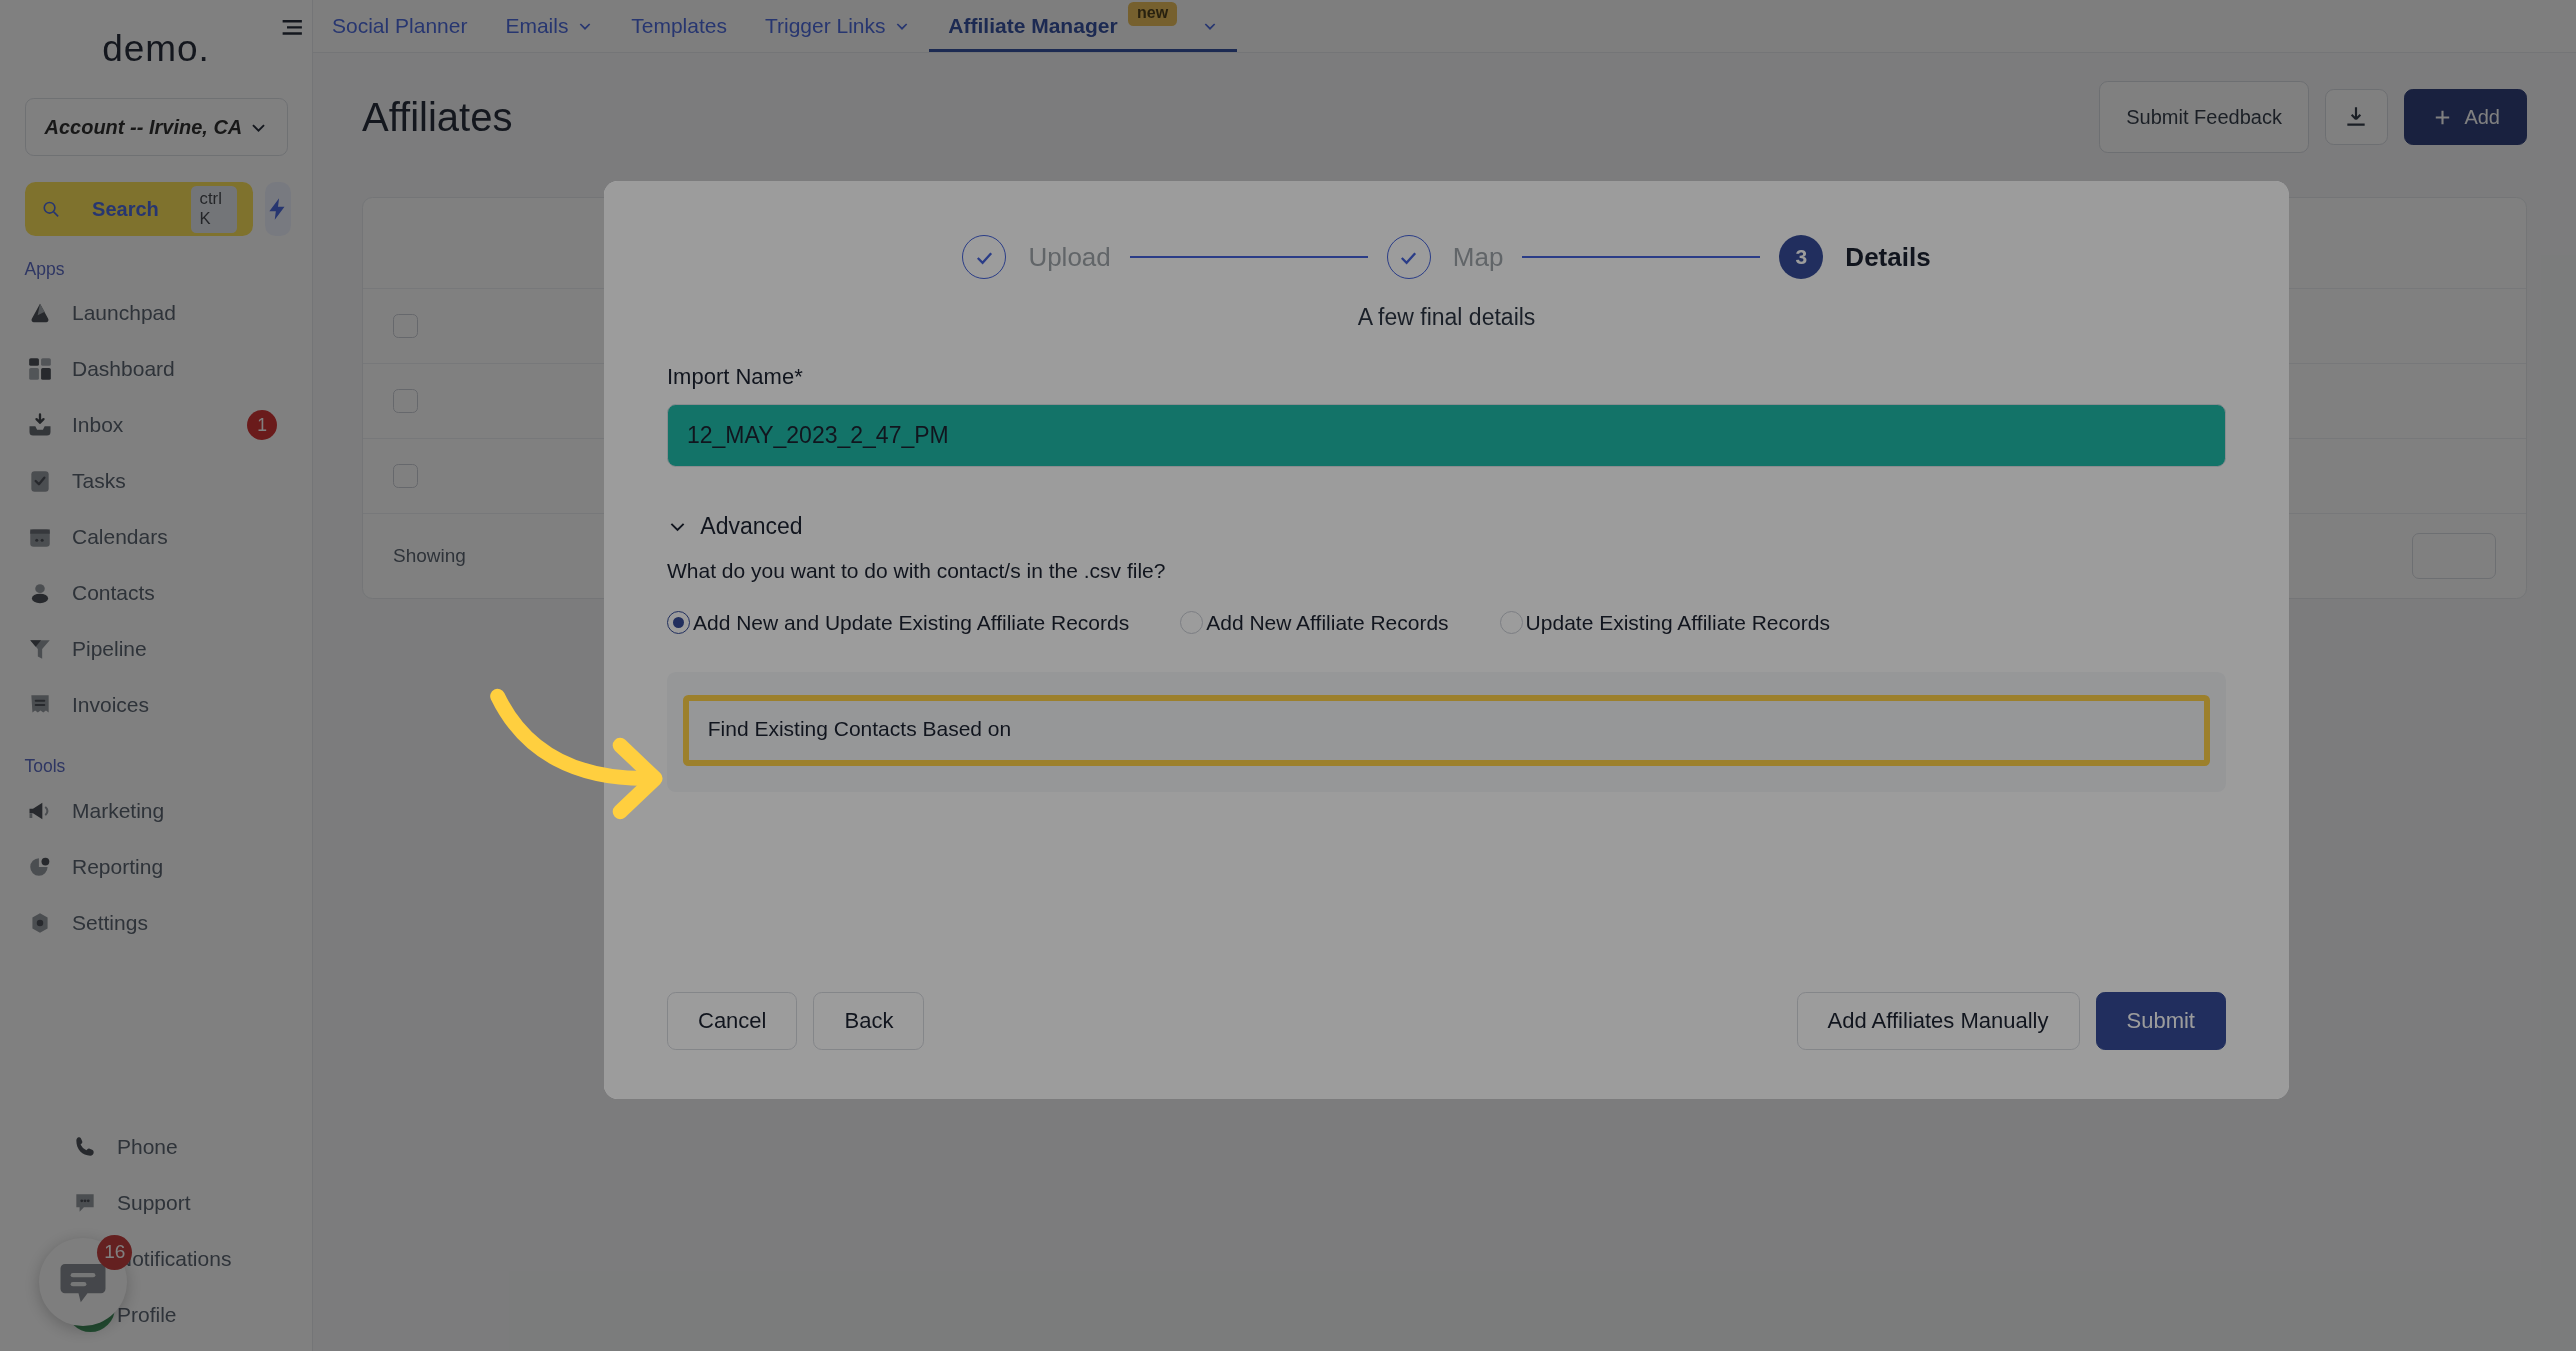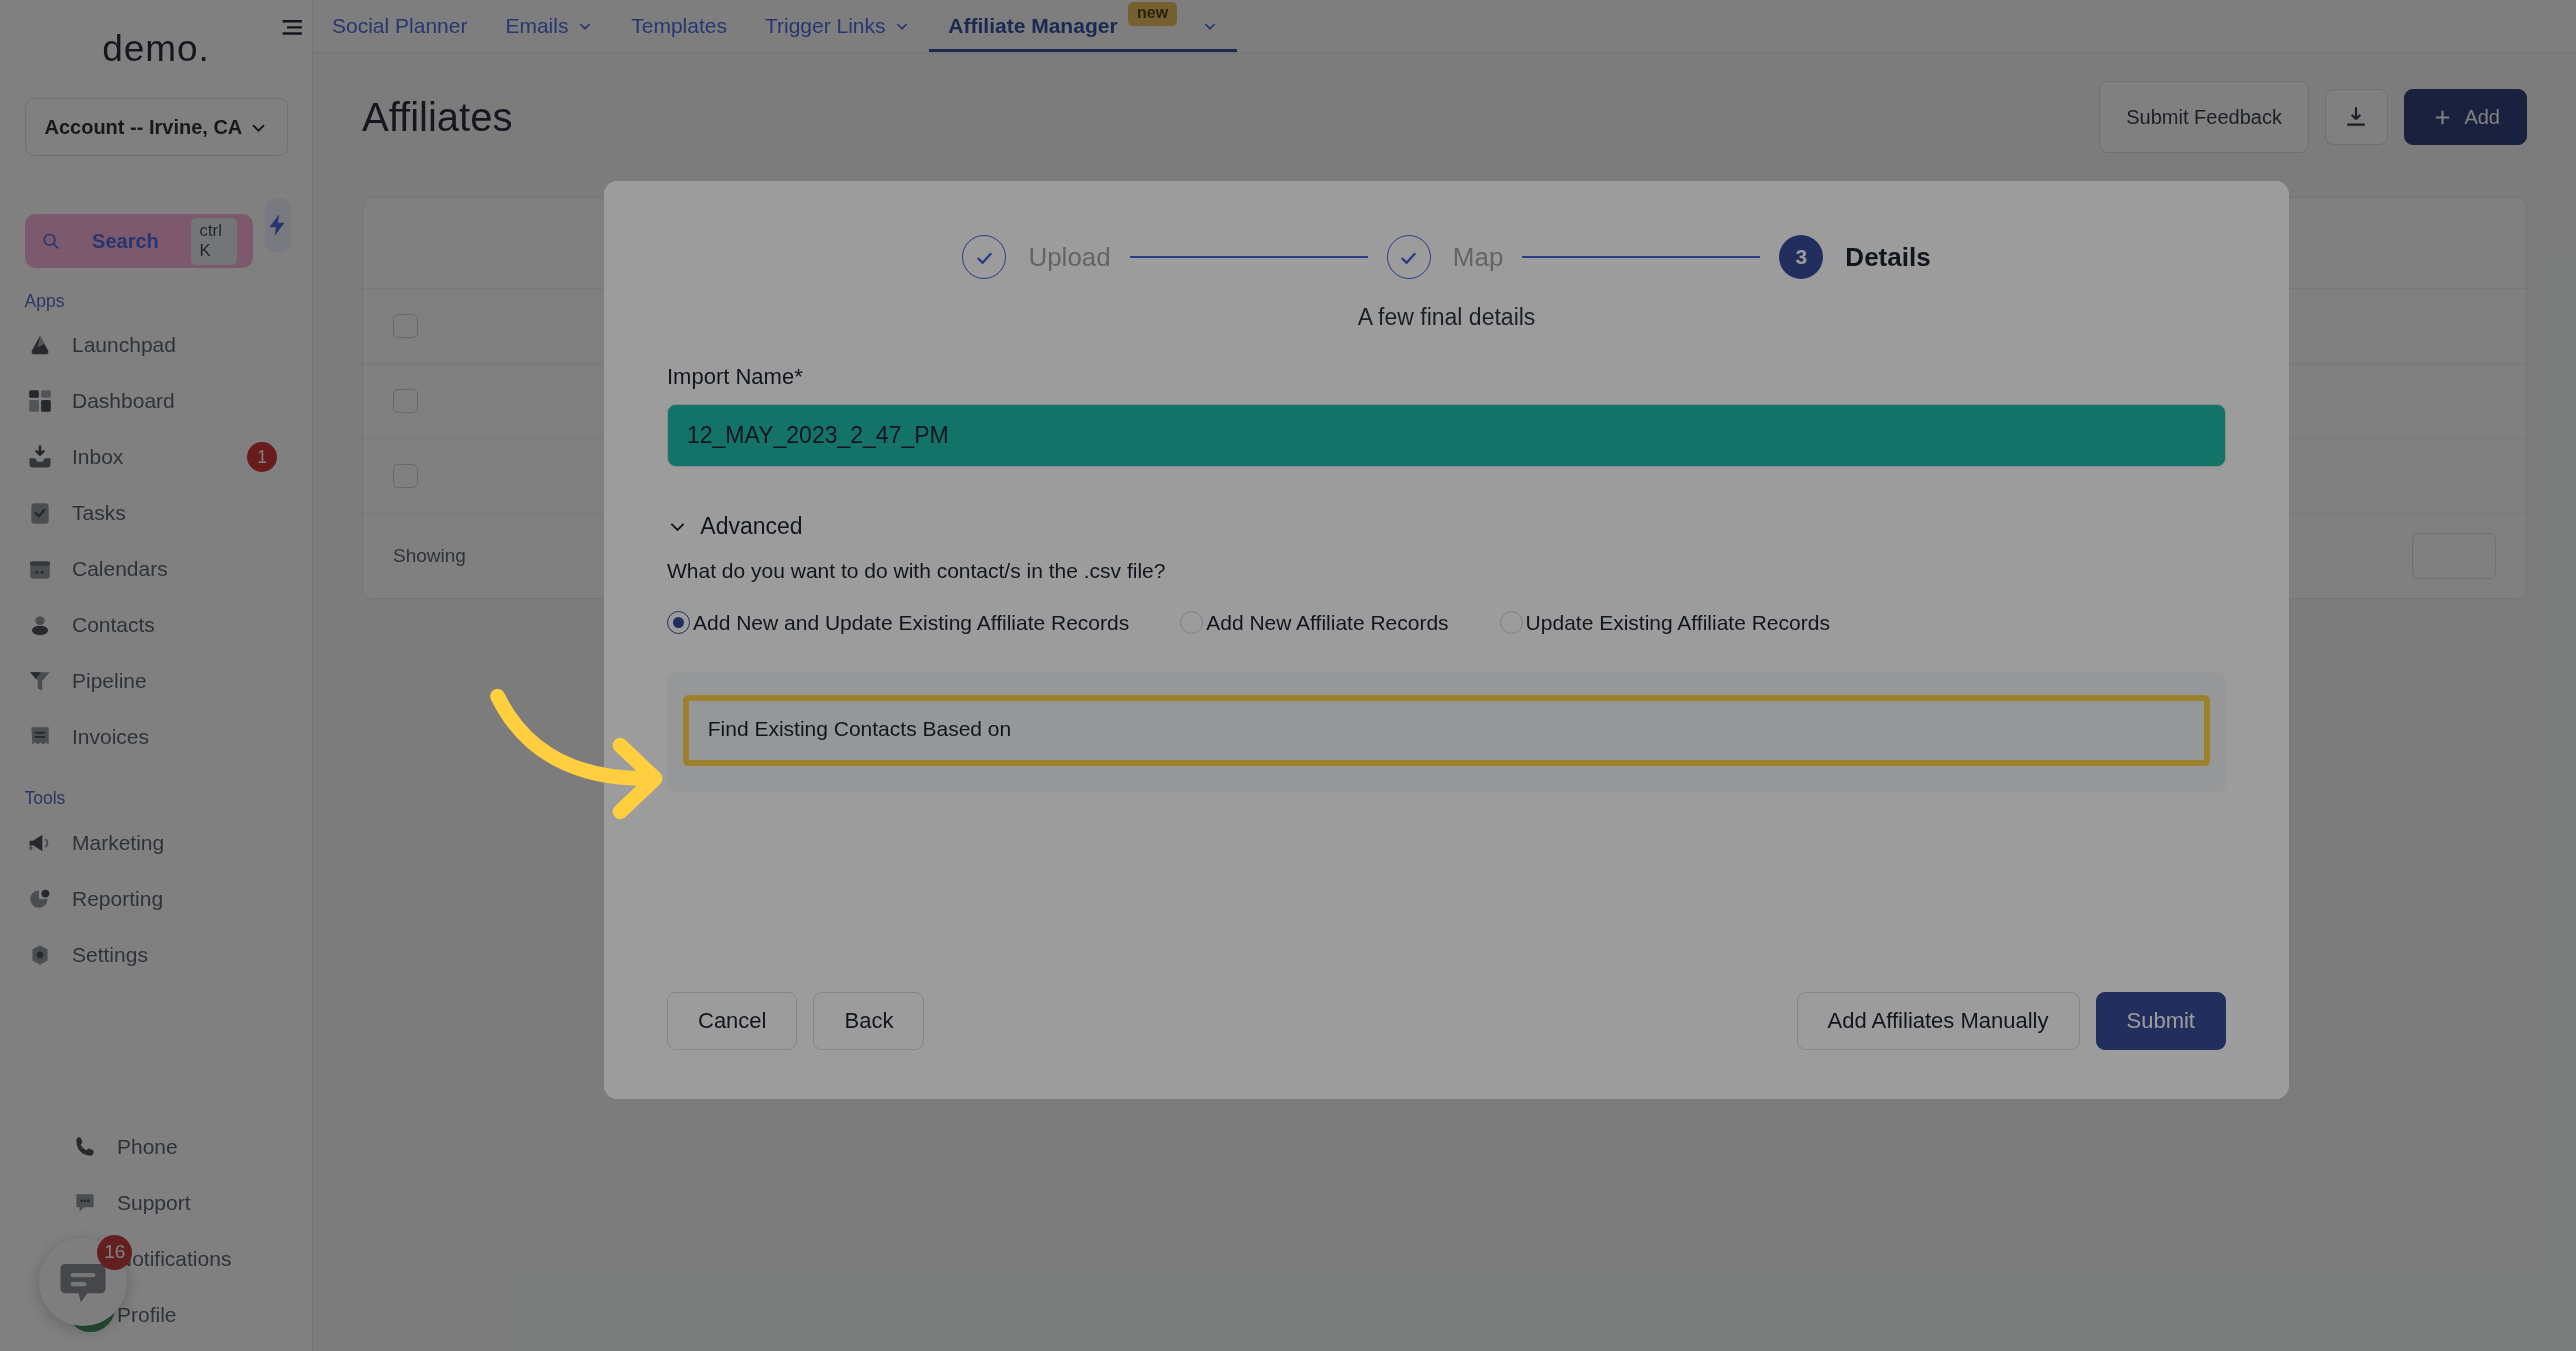--- a/index.html
+++ b/index.html
@@ -29,30 +29,31 @@
   .brand-text .dot { font-size: 37px; }
 
   .account-select {
     margin: 0 24.5px 0 24.5px;
     height: 58px;
     border: 0.9px solid #d9dde3;
     border-radius: 8.8px;
     display: flex; align-items: center; justify-content: space-between;
     padding: 0 19px;
     cursor: pointer;
+    font-style: italic;
   }
   .account-select .lbl { font-size: 20px; font-weight: 700; color: #1a1a1a; }
   .chev { width: 19px; height: 19px; flex: none; }
 
   .search-row {
     display: flex; gap: 12.3px; margin: 26px 24.5px 0 24.5px; align-items: center;
   }
   .search-box {
-    flex: 1; height: 54px; background: #f9a8d4; border-radius: 10.5px;
-    display: flex; align-items: center; padding: 0 16px; gap: 32px; cursor: pointer; margin-top: 32px;
+    flex: 1; height: 54px; background: #fde047; border-radius: 10.5px;
+    display: flex; align-items: center; padding: 0 16px; gap: 32px; cursor: pointer;
   }
   .search-box .stxt { font-size: 20px; color: #3b5bdb; font-weight: 700; flex: 1; }
   .kbd {
     background: #e3e7ee; color: #33373d; border-radius: 5.3px;
     font-size: 16.7px; padding: 3.5px 8.8px; font-family: "Liberation Sans", sans-serif;
   }
   .bolt-box {
     width: 54px; height: 54px; background: #eef2ff; border-radius: 10.5px;
     display: flex; align-items: center; justify-content: center; cursor: pointer;
   }

